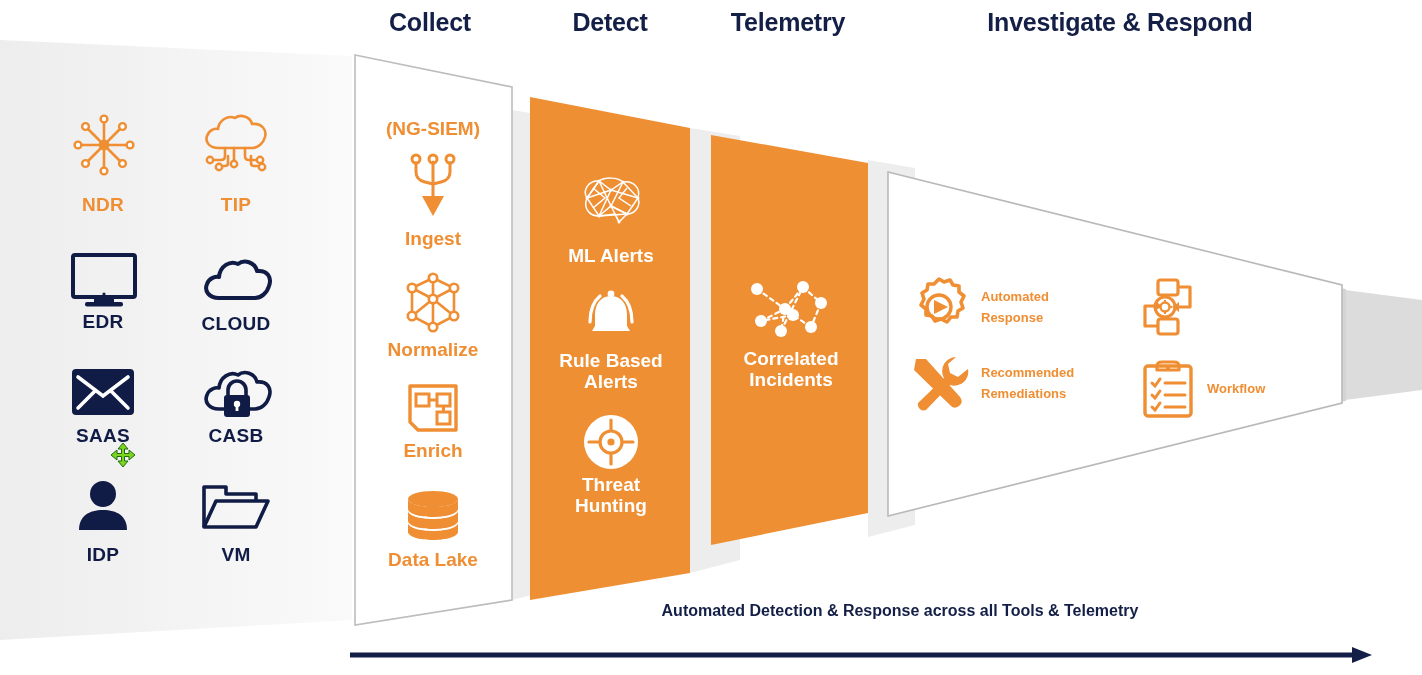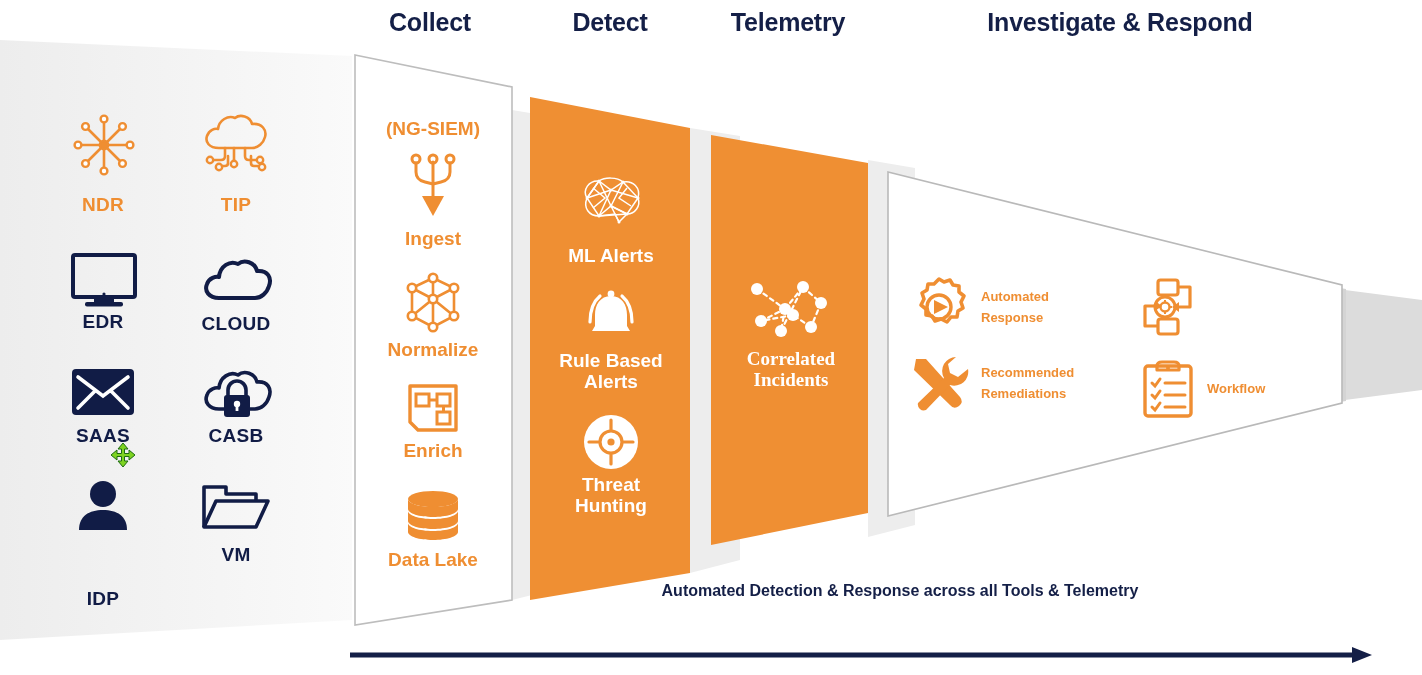--- a/index.html
+++ b/index.html
@@ -141,21 +141,21 @@
     <rect x="24" y="30" width="26" height="22" rx="3" fill="#111c46"></rect>
     <circle cx="37" cy="39" r="3.2" fill="#ffffff"></circle>
     <rect x="35.6" y="39" width="2.8" height="7" fill="#ffffff"></rect>
   </svg>
   <div class="lbl tool-label tool-navy" style="left:176px;top:425px;width:120px;">CASB</div>
 
   <svg class="icon" style="left:76px;top:480px;" width="54" height="52" viewBox="0 0 54 52">
     <circle cx="27" cy="14" r="13" fill="#111c46"></circle>
     <path d="M3 50 C3 36 13 30 27 30 C41 30 51 36 51 50 Z" fill="#111c46"></path>
   </svg>
-  <div class="lbl tool-label tool-navy" style="left:43px;top:544px;width:120px;margin-top:44px;">IDP</div>
+  <div class="lbl tool-label tool-navy" style="left:43px;top:544px;width:120px;">IDP</div>
 
   <svg class="icon" style="left:200px;top:483px;" width="72" height="48" viewBox="0 0 72 48">
     <path d="M4 44 L4 4 L26 4 L26 11 L56 11 L56 18" fill="none" stroke="#111c46" stroke-width="3.6" stroke-linejoin="round"></path>
     <path d="M4 44 L16 18 L68 18 L56 44 Z" fill="none" stroke="#111c46" stroke-width="3.6" stroke-linejoin="round"></path>
   </svg>
   <div class="lbl tool-label tool-navy" style="left:176px;top:544px;width:120px;">VM</div>
 
   <div class="lbl stage-label orange-text" style="left:373px;top:118px;width:120px;">(NG-SIEM)</div>
 
   <svg class="icon" style="left:403px;top:150px;" width="60" height="72" viewBox="0 0 60 72">
@@ -275,21 +275,21 @@
       <circle cx="12" cy="12" r="6"></circle>
         <circle cx="40" cy="32" r="6"></circle>
         <circle cx="58" cy="10" r="6"></circle>
       <circle cx="76" cy="26" r="6"></circle>
         <circle cx="66" cy="50" r="6"></circle>
         <circle cx="48" cy="38" r="6"></circle>
       <circle cx="16" cy="44" r="6"></circle>
         <circle cx="36" cy="54" r="6"></circle>
     </g>
   </svg>
-  <div class="lbl stage-label white-text" style="left:716px;top:348px;width:150px;font-family:Liberation Serif, serif;">
+  <div class="lbl stage-label white-text" style="left:716px;top:348px;width:150px;">
     <div>Correlated</div>
     <div>Incidents</div>
   </div>
 
   <div class="ir-item" style="left:908px;top:276px;">
     <svg width="62" height="62" viewBox="0 0 62 62">
       <path d="M31 3 l5 3 l6 -2 l3 5 l6 1 l0 6 l5 4 l-3 6 l2 6 l-5 3 l-1 6 l-6 0 l-4 5 l-6 -3 l-6 2 l-3 -5 l-6 -1 l0 -6 l-5 -4 l3 -6 l-2 -6 l5 -3 l1 -6 l6 0 Z" fill="none" stroke="#ef8e32" stroke-width="3.6" stroke-linejoin="round"></path>
       <circle cx="31" cy="31" r="12" fill="none" stroke="#ef8e32" stroke-width="3.4"></circle>
       <polygon points="26,24 40,31 26,38" fill="#ef8e32"></polygon>
     </svg>
@@ -343,21 +343,21 @@
         <line x1="25" y1="25" x2="45" y2="25"></line>
         <line x1="25" y1="37" x2="45" y2="37"></line>
         <line x1="25" y1="49" x2="45" y2="49"></line>
       </g>
     </svg>
     <div class="ir-text">
       <div>Workflow</div>
     </div>
   </div>
 
-  <div class="caption" style="left:480px;top:582px;width:840px;">Automated Detection &amp; Response across all Tools &amp; Telemetry</div>
+  <div class="caption" style="left:480px;top:602px;width:840px;">Automated Detection &amp; Response across all Tools &amp; Telemetry</div>
 
   <svg class="layer" style="pointer-events:none;">
     <line x1="350" y1="655" x2="1352" y2="655" stroke="#141f47" stroke-width="5"></line>
     <polygon points="1352,647 1372,655 1352,663" fill="#141f47"></polygon>
   </svg>
 
   <svg class="cursor" style="left:110px;top:442px;" width="26" height="26" viewBox="0 0 26 26">
     <g fill="#7ed321" stroke="#1d6b12" stroke-width="1">
       <polygon points="13,1 18,7 14.5,7 14.5,11.5 19,11.5 19,8 25,13 19,18 19,14.5 14.5,14.5 14.5,19 18,19 13,25 8,19 11.5,19 11.5,14.5 7,14.5 7,18 1,13 7,8 7,11.5 11.5,11.5 11.5,7 8,7"></polygon>
     </g>

